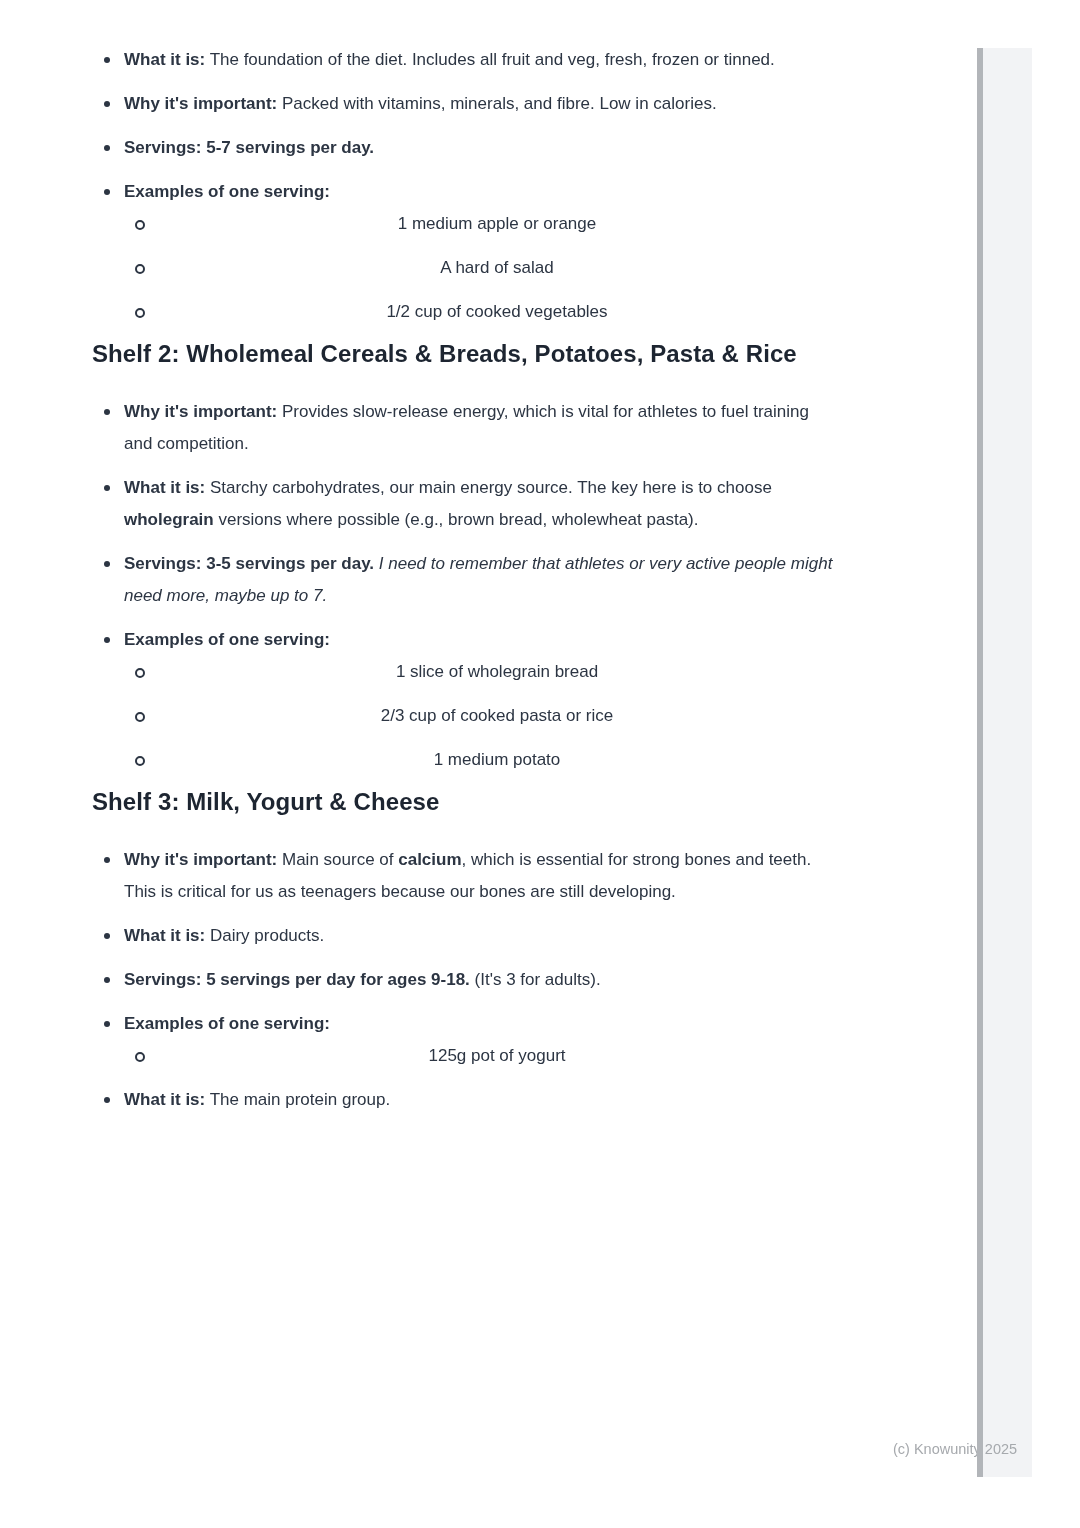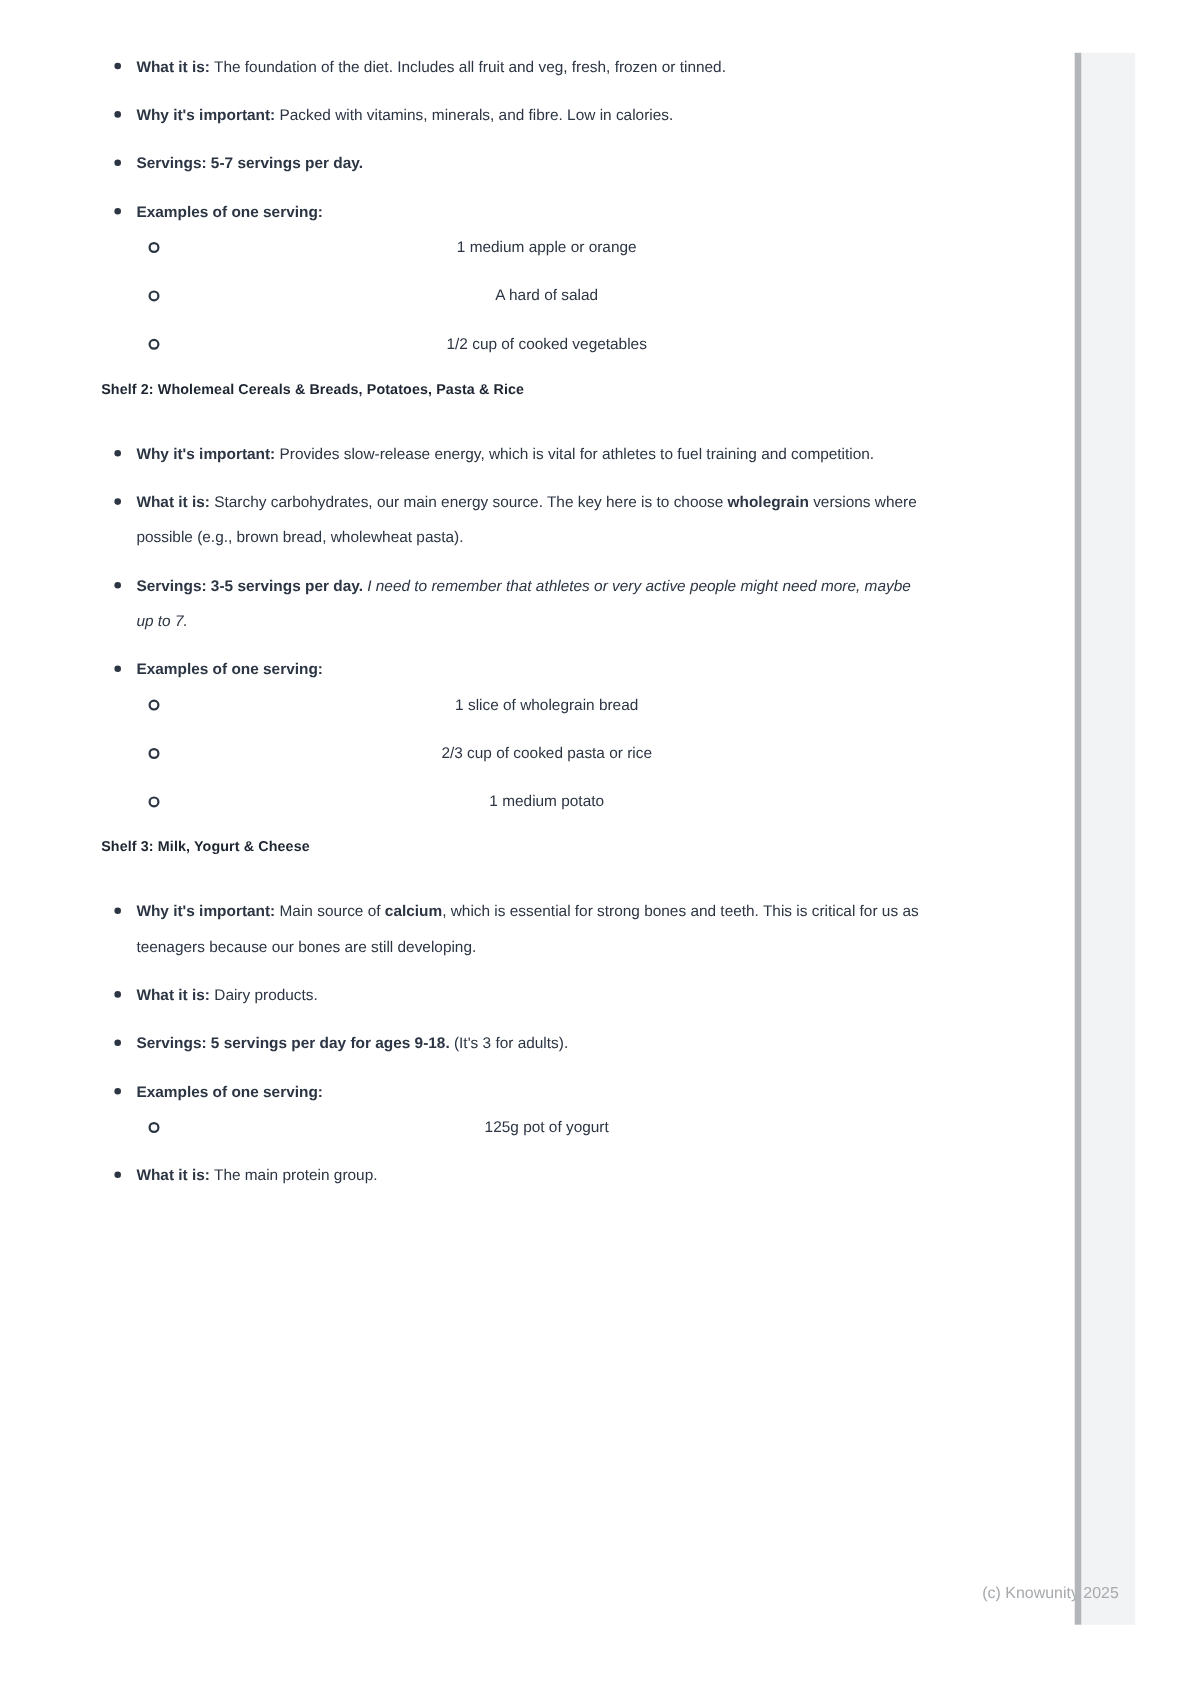--- a/index.html
+++ b/index.html
@@ -10,31 +10,31 @@
     color: #2c3543;
     position: relative;
     overflow: hidden;
   }
   .content {
     position: absolute;
     left: 92px; top: 44px;
     width: 745px;
   }
   .content h3 {
-    font-size: 13px;
+    font-size: 24px;
     line-height: 28px;
     font-weight: 700;
     color: #1d2531;
     margin: 8px 0 28px 0;
     letter-spacing: 0.1px;
   }
   ul.blist {
     list-style: none;
     margin: 0; padding: 0;
-    font-size: 14px;
+    font-size: 17px;
     line-height: 32px;
   }
   ul.blist > li {
     position: relative;
     padding-left: 32px;
     margin-bottom: 12px;
   }
   ul.blist > li::before {
     content: "";
     position: absolute;

